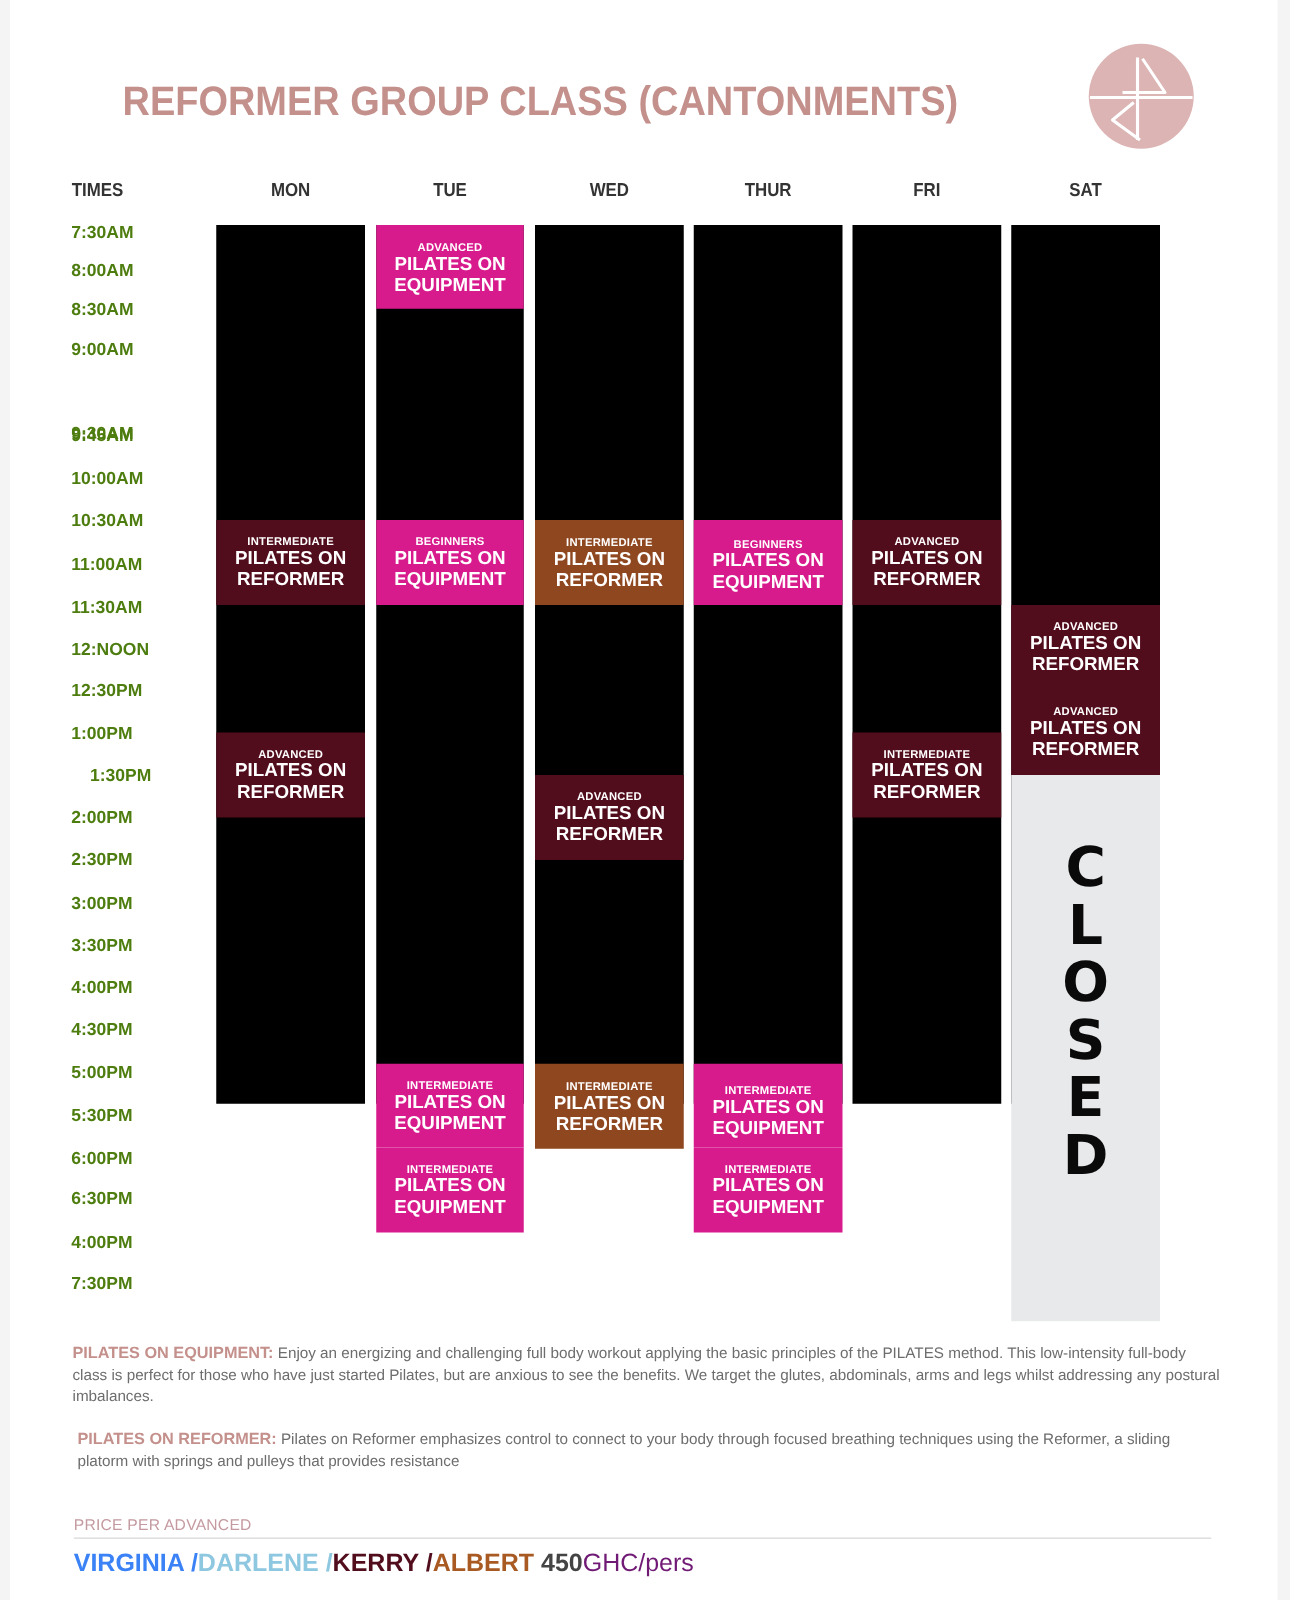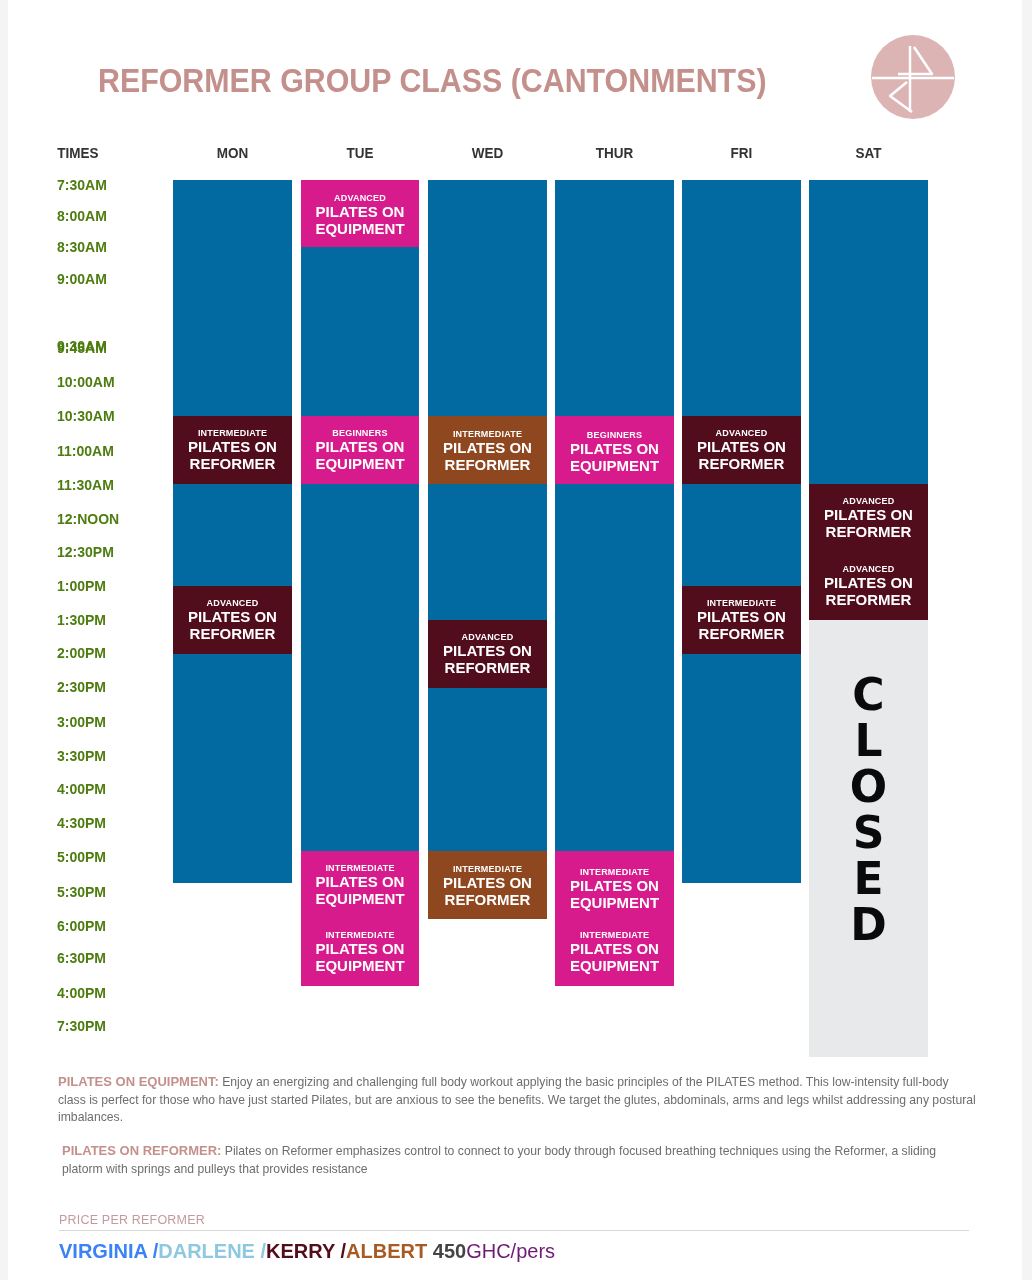--- a/index.html
+++ b/index.html
@@ -20,21 +20,21 @@
     .hdr {
       position: absolute; top: 144px; font-weight: bold; font-size: 15px;
       color: #333; text-align: center; transform: scaleX(0.9);
     }
     .time {
       position: absolute; left: 49px; font-weight: bold; font-size: 14px;
       color: #4d7c0f; white-space: nowrap;
     }
     .col {
       position: absolute; top: 180px; width: 119px; height: 703px;
-      background: #0369a1;
+      background: #000000;
     }
     .col.closed { background: #e8e9eb; }
     .block {
       position: absolute; left: 0; width: 100%;
       color: #fff; text-align: center;
       display: flex; flex-direction: column; align-items: center; justify-content: center;
     }
     .block .lvl { font-size: 9px; font-weight: bold; line-height: 10px; letter-spacing: 0.2px; }
     .block .nm { font-size: 15px; font-weight: bold; line-height: 17px; }
     .c-pink { background: #d81b8c; }
@@ -94,21 +94,21 @@
   <div class="time" style="top:271px;">9:00AM</div>
   <div class="time" style="top:303px;margin-top:35px;">9:30AM</div>
   <div class="time" style="top:340px;">9:45AM</div>
   <div class="time" style="top:374px;">10:00AM</div>
   <div class="time" style="top:408px;">10:30AM</div>
   <div class="time" style="top:443px;">11:00AM</div>
   <div class="time" style="top:477px;">11:30AM</div>
   <div class="time" style="top:511px;">12:NOON</div>
   <div class="time" style="top:544px;">12:30PM</div>
   <div class="time" style="top:578px;">1:00PM</div>
-  <div class="time" style="top:612px;">1:30PM</div>
+  <div class="time" style="top:612px;margin-left:15px;">1:30PM</div>
   <div class="time" style="top:645px;">2:00PM</div>
   <div class="time" style="top:679px;">2:30PM</div>
   <div class="time" style="top:714px;">3:00PM</div>
   <div class="time" style="top:748px;">3:30PM</div>
   <div class="time" style="top:781px;">4:00PM</div>
   <div class="time" style="top:815px;">4:30PM</div>
   <div class="time" style="top:849px;">5:00PM</div>
   <div class="time" style="top:884px;">5:30PM</div>
   <div class="time" style="top:918px;">6:00PM</div>
   <div class="time" style="top:950px;">6:30PM</div>
@@ -223,19 +223,19 @@
     </div>
   </div>
 
   <div class="desc" style="top:1073px;">
     <b>PILATES ON EQUIPMENT:</b><span> Enjoy an energizing and challenging full body workout applying the basic principles of the PILATES method. This low-intensity full-body class is perfect for those who have just started Pilates, but are anxious to see the benefits. We target the glutes, abdominals, arms and legs whilst addressing any postural imbalances.</span>
   </div>
   <div class="desc" style="top:1142px;left:54px;width:910px;">
     <b>PILATES ON REFORMER:</b><span> Pilates on Reformer emphasizes control to connect to your body through focused breathing techniques using the Reformer, a sliding platorm with springs and pulleys that provides resistance</span>
   </div>
 
-  <div class="price-lbl">PRICE PER REFORMER</div>
+  <div class="price-lbl">PRICE PER ADVANCED</div>
   <div class="price-line"></div>
   <div class="price">
     <span class="p1">VIRGINIA /</span><span class="p2">DARLENE /</span><span class="p3">KERRY /</span><span class="p4">ALBERT </span><span class="p5">450</span><span class="p6">GHC/pers</span>
   </div>
 
 </div>
 
 </body></html>

